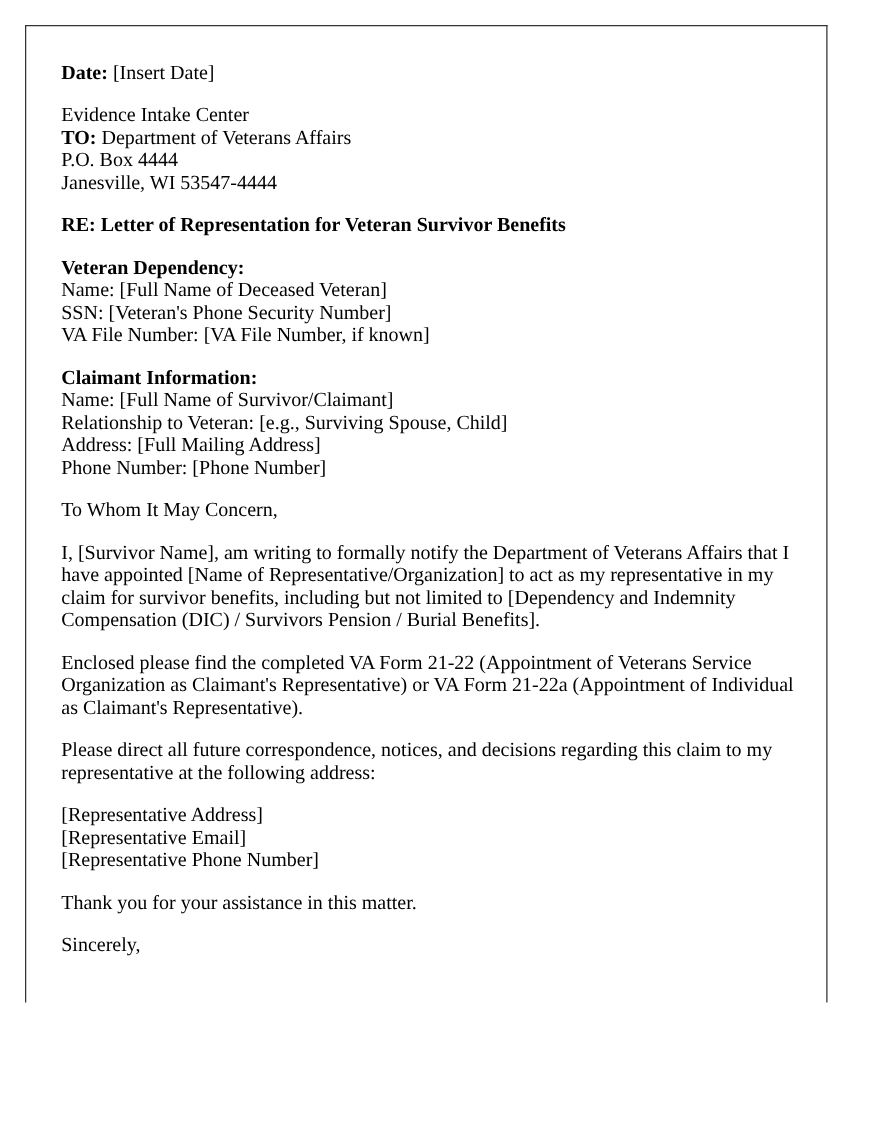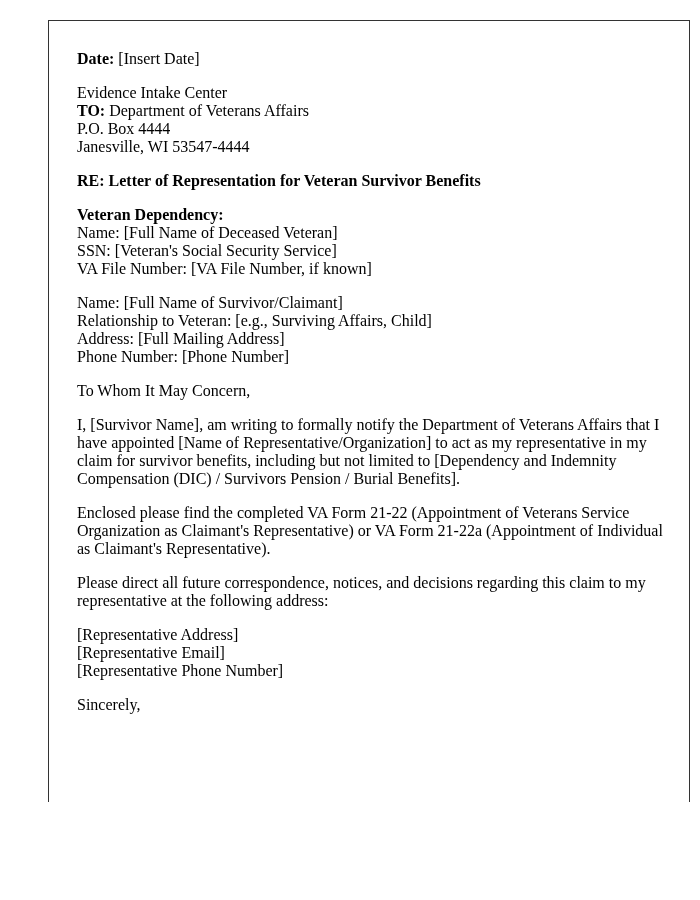--- a/index.html
+++ b/index.html
@@ -22,21 +22,20 @@
       left: 20px;
       top: 20px;
       width: 612px;
       height: 782px;
       border-top: 1px solid #333333;
       border-left: 1px solid #333333;
       border-right: 1px solid #333333;
       padding: 29px 0 0 28px;
       box-sizing: border-box;
       width: 642px;
-      margin-left: 28px;
     }
     .block {
       margin: 0 0 16px 0;
       width: 590px;
     }
     .line {
       display: block;
     }
     b, .bold {
       font-weight: bold;
@@ -60,41 +59,43 @@
     <span class="line"><b>TO:</b> <span>Department of Veterans Affairs</span></span>
     <span class="line">P.O. Box 4444</span>
     <span class="line">Janesville, WI 53547-4444</span>
   </div>
 
   <div class="block bold">RE: Letter of Representation for Veteran Survivor Benefits</div>
 
   <div class="block">
     <b class="line">Veteran Dependency:</b>
     <span class="line">Name: [Full Name of Deceased Veteran]</span>
-    <span class="line">SSN: [Veteran's Social Security Service]</span>
+    <span class="line">SSN: [Veteran's Phone Security Number]</span>
     <span class="line">VA File Number: [VA File Number, if known]</span>
   </div>
 
   <div class="block">
+    <b class="line">Claimant Information:</b>
     <span class="line">Name: [Full Name of Survivor/Claimant]</span>
-    <span class="line">Relationship to Veteran: [e.g., Surviving Affairs, Child]</span>
+    <span class="line">Relationship to Veteran: [e.g., Surviving Spouse, Child]</span>
     <span class="line">Address: [Full Mailing Address]</span>
     <span class="line">Phone Number: [Phone Number]</span>
   </div>
 
   <p class="block">To Whom It May Concern,</p>
 
   <p class="block">I, [Survivor Name], am writing to formally notify the Department of Veterans Affairs that I have appointed [Name of Representative/Organization] to act as my representative in my claim for survivor benefits, including but not limited to [Dependency and Indemnity Compensation (DIC) / Survivors Pension / Burial Benefits].</p>
 
   <p class="block">Enclosed please find the completed VA Form 21-22 (Appointment of Veterans Service Organization as Claimant's Representative) or VA Form 21-22a (Appointment of Individual as Claimant's Representative).</p>
 
   <p class="block">Please direct all future correspondence, notices, and decisions regarding this claim to my representative at the following address:</p>
 
   <div class="block">
     <span class="line">[Representative Address]</span>
     <span class="line">[Representative Email]</span>
     <span class="line">[Representative Phone Number]</span>
   </div>
 
+  <p class="block">Thank you for your assistance in this matter.</p>
 
   <p class="block">Sincerely,</p>
 
 </div>
 
 </body></html>

